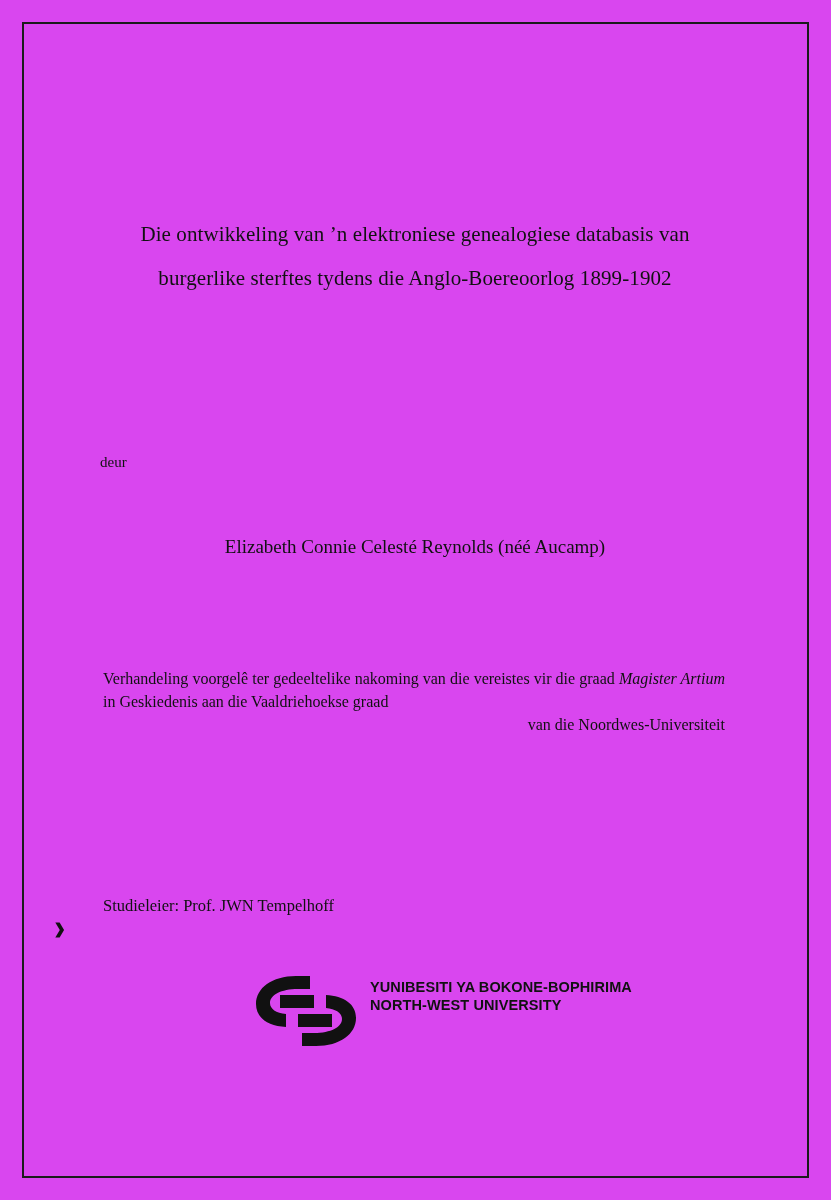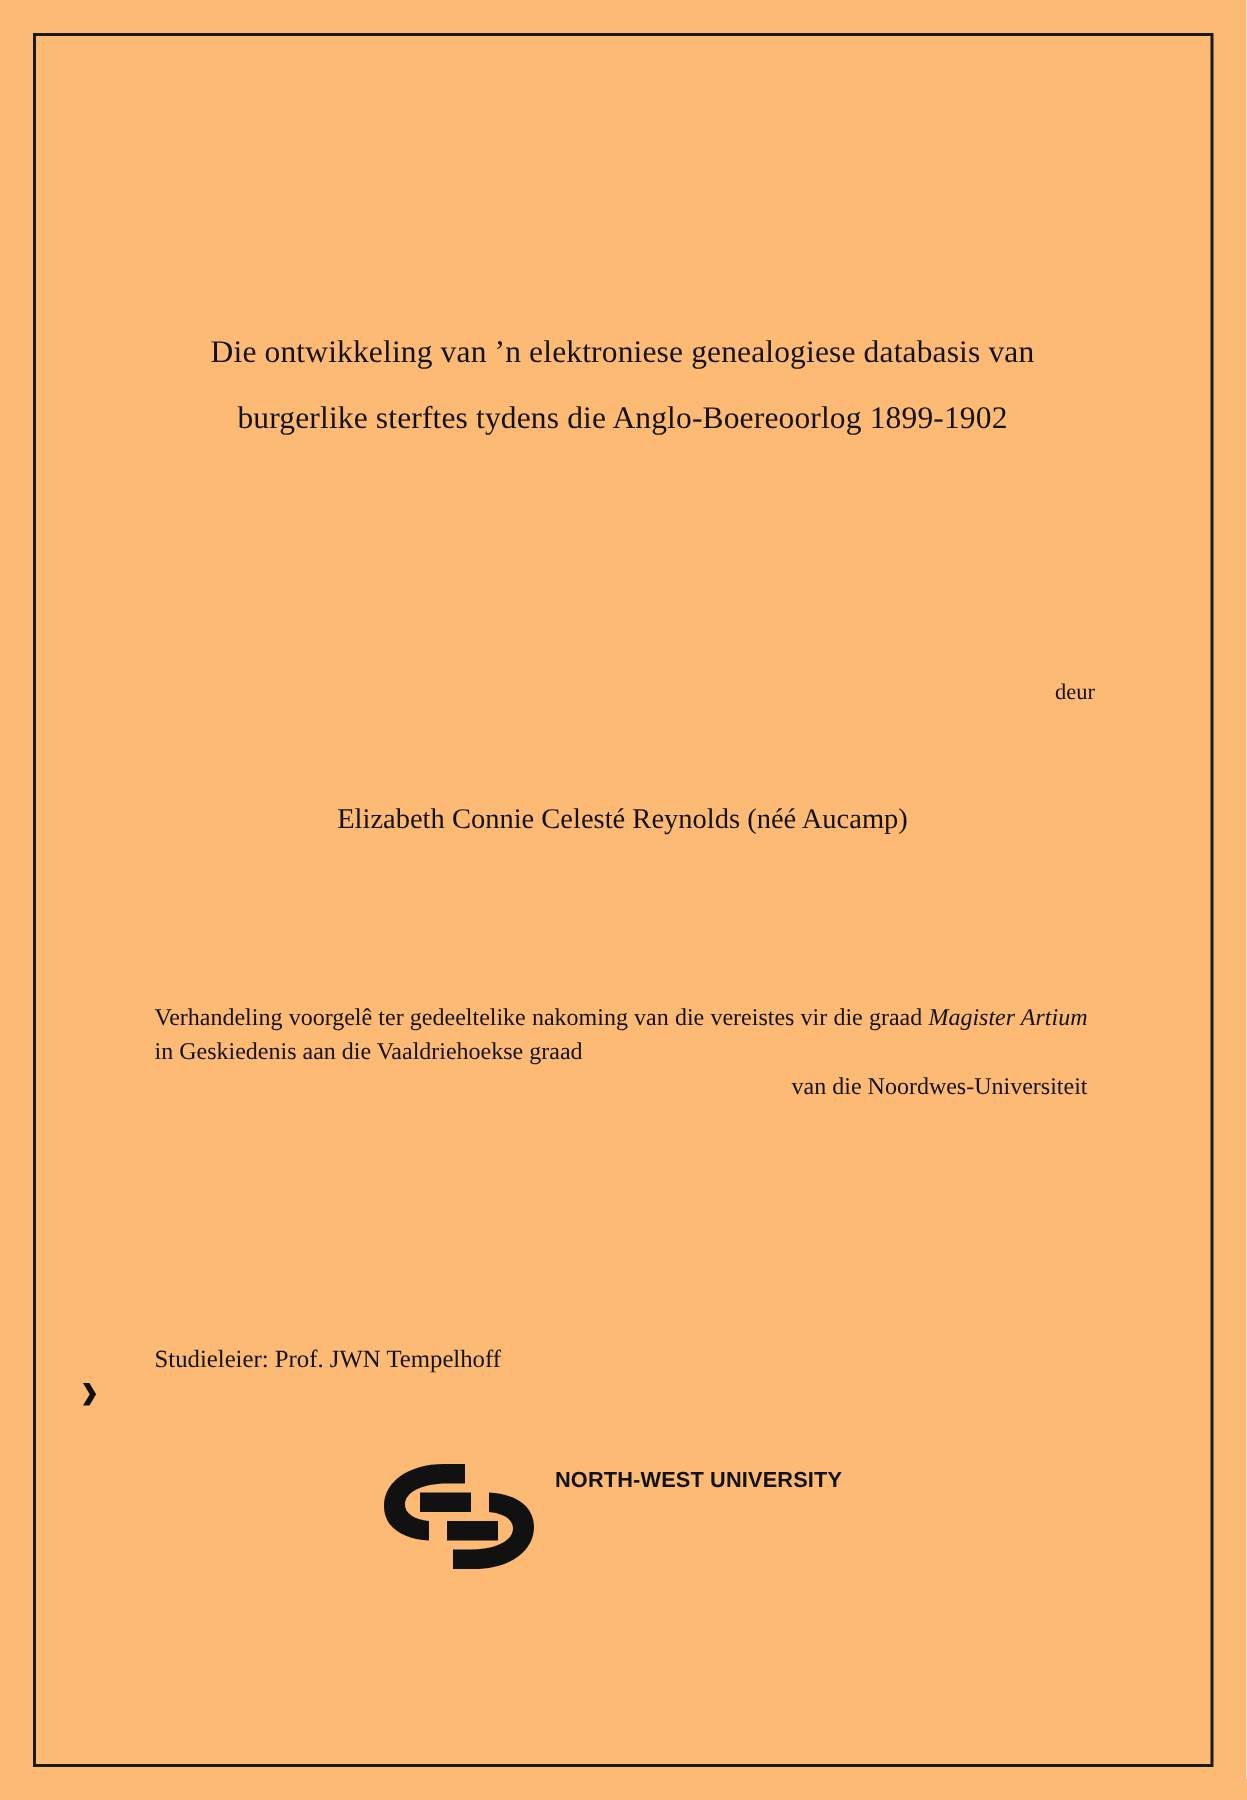--- a/index.html
+++ b/index.html
@@ -11,21 +11,21 @@
     width: 831px;
     height: 1200px;
     font-family: "Liberation Serif", serif;
     color: #111111;
     overflow: hidden;
   }
   .page {
     position: relative;
     width: 831px;
     height: 1200px;
-    background: #fdba74;
+    background: #d946ef;
     box-sizing: border-box;
   }
   .page-border {
     position: absolute;
     left: 22px;
     top: 22px;
     right: 22px;
     bottom: 22px;
     border: 2px solid #1a1a1a;
     box-sizing: border-box;
@@ -50,21 +50,21 @@
   }
   .title-line {
     display: block;
     white-space: nowrap;
   }
   .byline-deur {
     position: absolute;
     top: 432px;
     left: 0;
     width: 630px;
-    text-align: right;
+    text-align: left;
     font-size: 15px;
   }
   .author {
     position: absolute;
     top: 514px;
     left: 0;
     width: 630px;
     text-align: center;
     font-size: 19px;
     font-family: Liberation Serif, serif;
@@ -169,18 +169,19 @@
     </div>
 
     <div class="logo-block">
       <svg class="logo-mark" viewBox="0 0 112 74" xmlns="http://www.w3.org/2000/svg">
         <path fill="#111111" d="M46,2 C22,2 6,14 6,30 C6,44 18,52 36,53 L36,40 C26,39 20,35 20,29 C20,21 31,15 48,15 L60,15 L60,2 Z"></path>
         <path fill="#111111" d="M30,21 L64,21 L64,34 L30,34 Z"></path>
         <path fill="#111111" d="M66,72 C90,72 106,60 106,44 C106,30 94,22 76,21 L76,34 C86,35 92,39 92,45 C92,53 81,59 64,59 L52,59 L52,72 Z"></path>
         <path fill="#111111" d="M48,40 L82,40 L82,53 L48,53 Z"></path>
       </svg>
       <div class="logo-text">
+        <span>YUNIBESITI YA BOKONE-BOPHIRIMA</span>
         <span>NORTH-WEST UNIVERSITY</span>
       </div>
     </div>
 
   </div>
 </div>
 
 </body></html>

